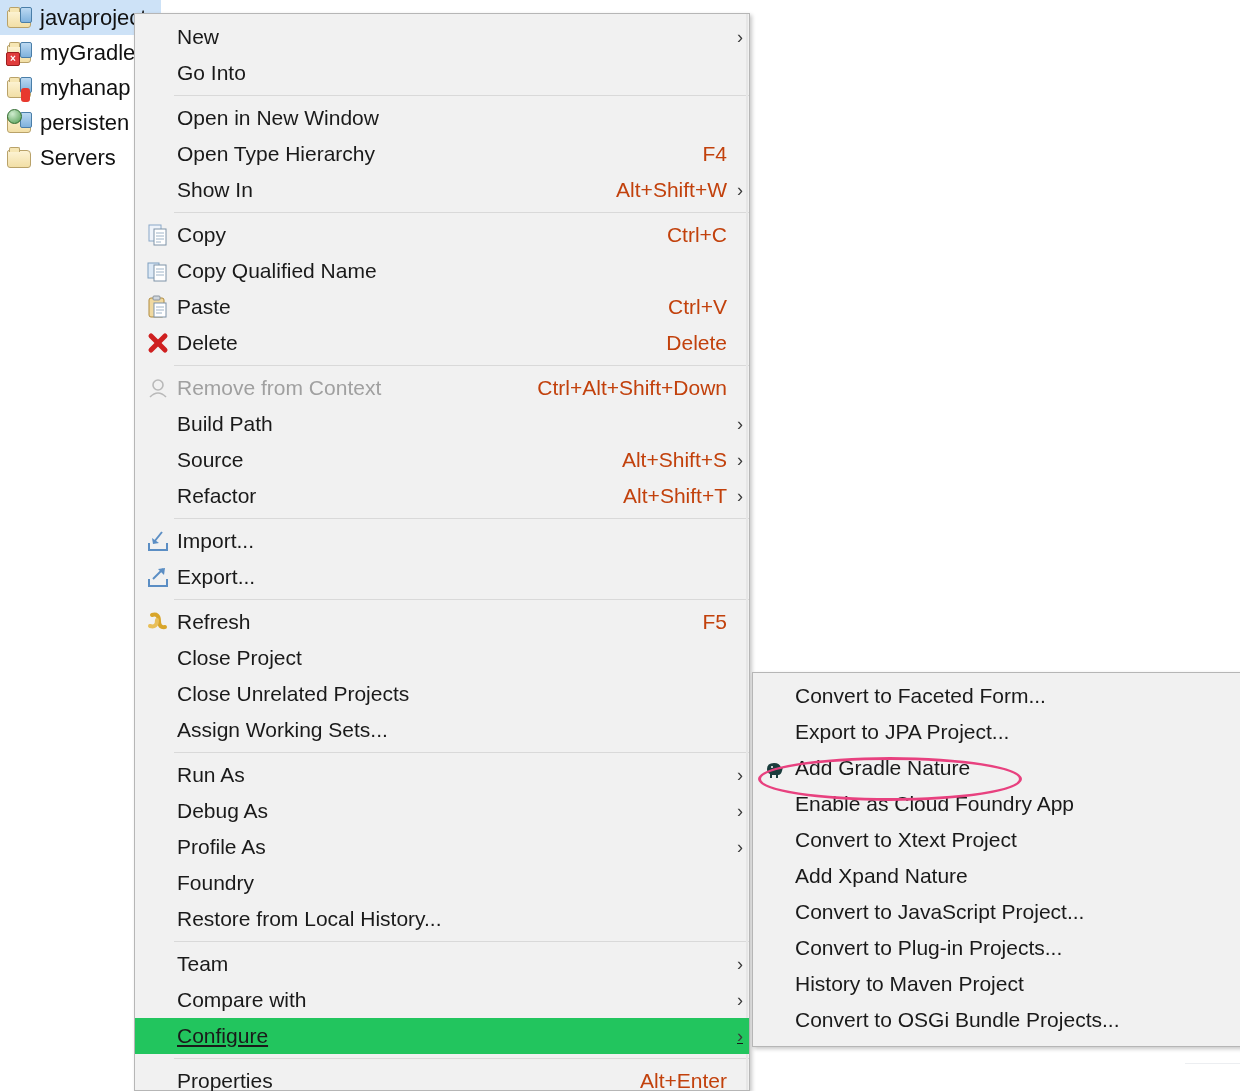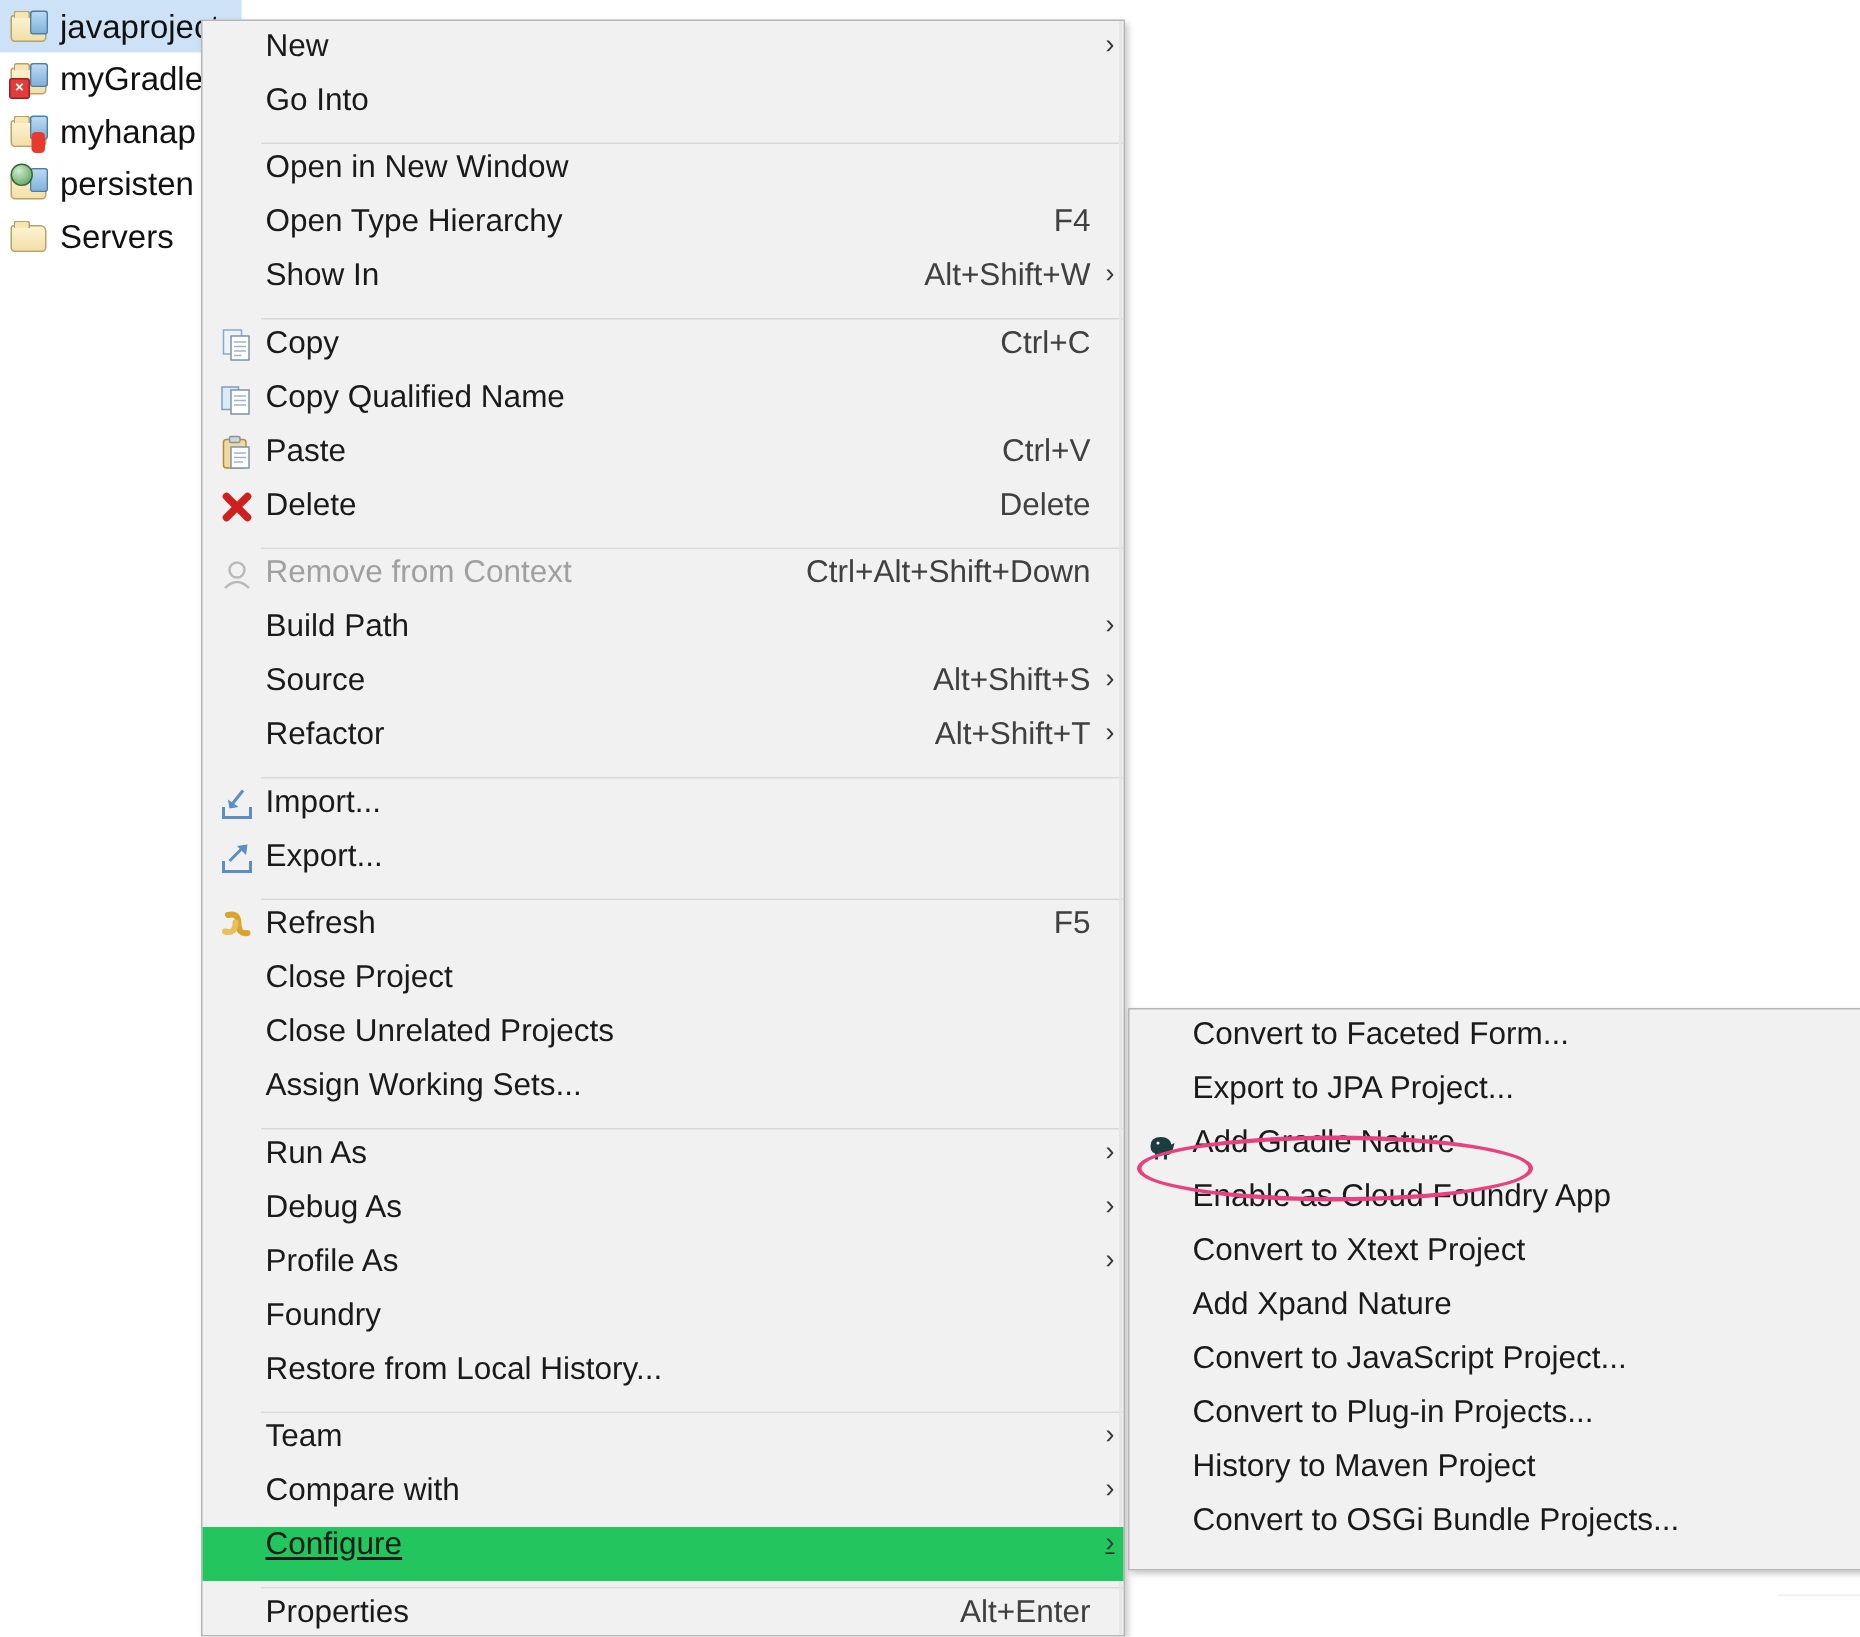--- a/index.html
+++ b/index.html
@@ -56,29 +56,29 @@
 
   
   .menu {
     position: absolute; background: #f1f1f1;
     border: 1px solid #b6b6b6;
     box-shadow: 2px 2px 4px rgba(0,0,0,0.22);
     font-size: 21px; color: #1a1a1a;
     box-sizing: border-box;
   }
   .mi {
-    position: relative; display: flex; align-items: flex-start;
+    position: relative; display: flex; align-items: center;
     height: 36px; padding: 0 0 0 8px; white-space: nowrap; cursor: default;
   }
   .mi.sel { background: #22c55e; text-decoration: underline; }
   .mi.disabled { color: #a0a0a0; }
   .mi-icon { width: 30px; height: 26px; flex: 0 0 30px; position: relative; margin-right: 4px; }
   .mi-label { flex: 1 1 auto; }
-  .mi-accel { color: #404040; font-size: 21px; margin-left: 26px; padding-right: 4px; }
-  .mi.disabled .mi-accel { color: #404040; }
+  .mi-accel { color: #c2410c; font-size: 21px; margin-left: 26px; padding-right: 4px; }
+  .mi.disabled .mi-accel { color: #c2410c; }
   .mi-arrow { width: 18px; flex: 0 0 18px; text-align: center; color: #3a3a3a; font-size: 18px; }
   .mi-arrow.none { color: transparent; }
   .sep { height: 1px; background: #d9d9d9; margin: 4px 0 4px 39px; }
 
   
   #ctxmenu { left: 134px; top: 13px; width: 616px; height: 1078px; padding-top: 5px; }
   
   #ctxmenu .inner-rule {
     position: absolute; right: 1px; top: 0; bottom: 0; width: 2px; background: #e6e6e6;
   }

